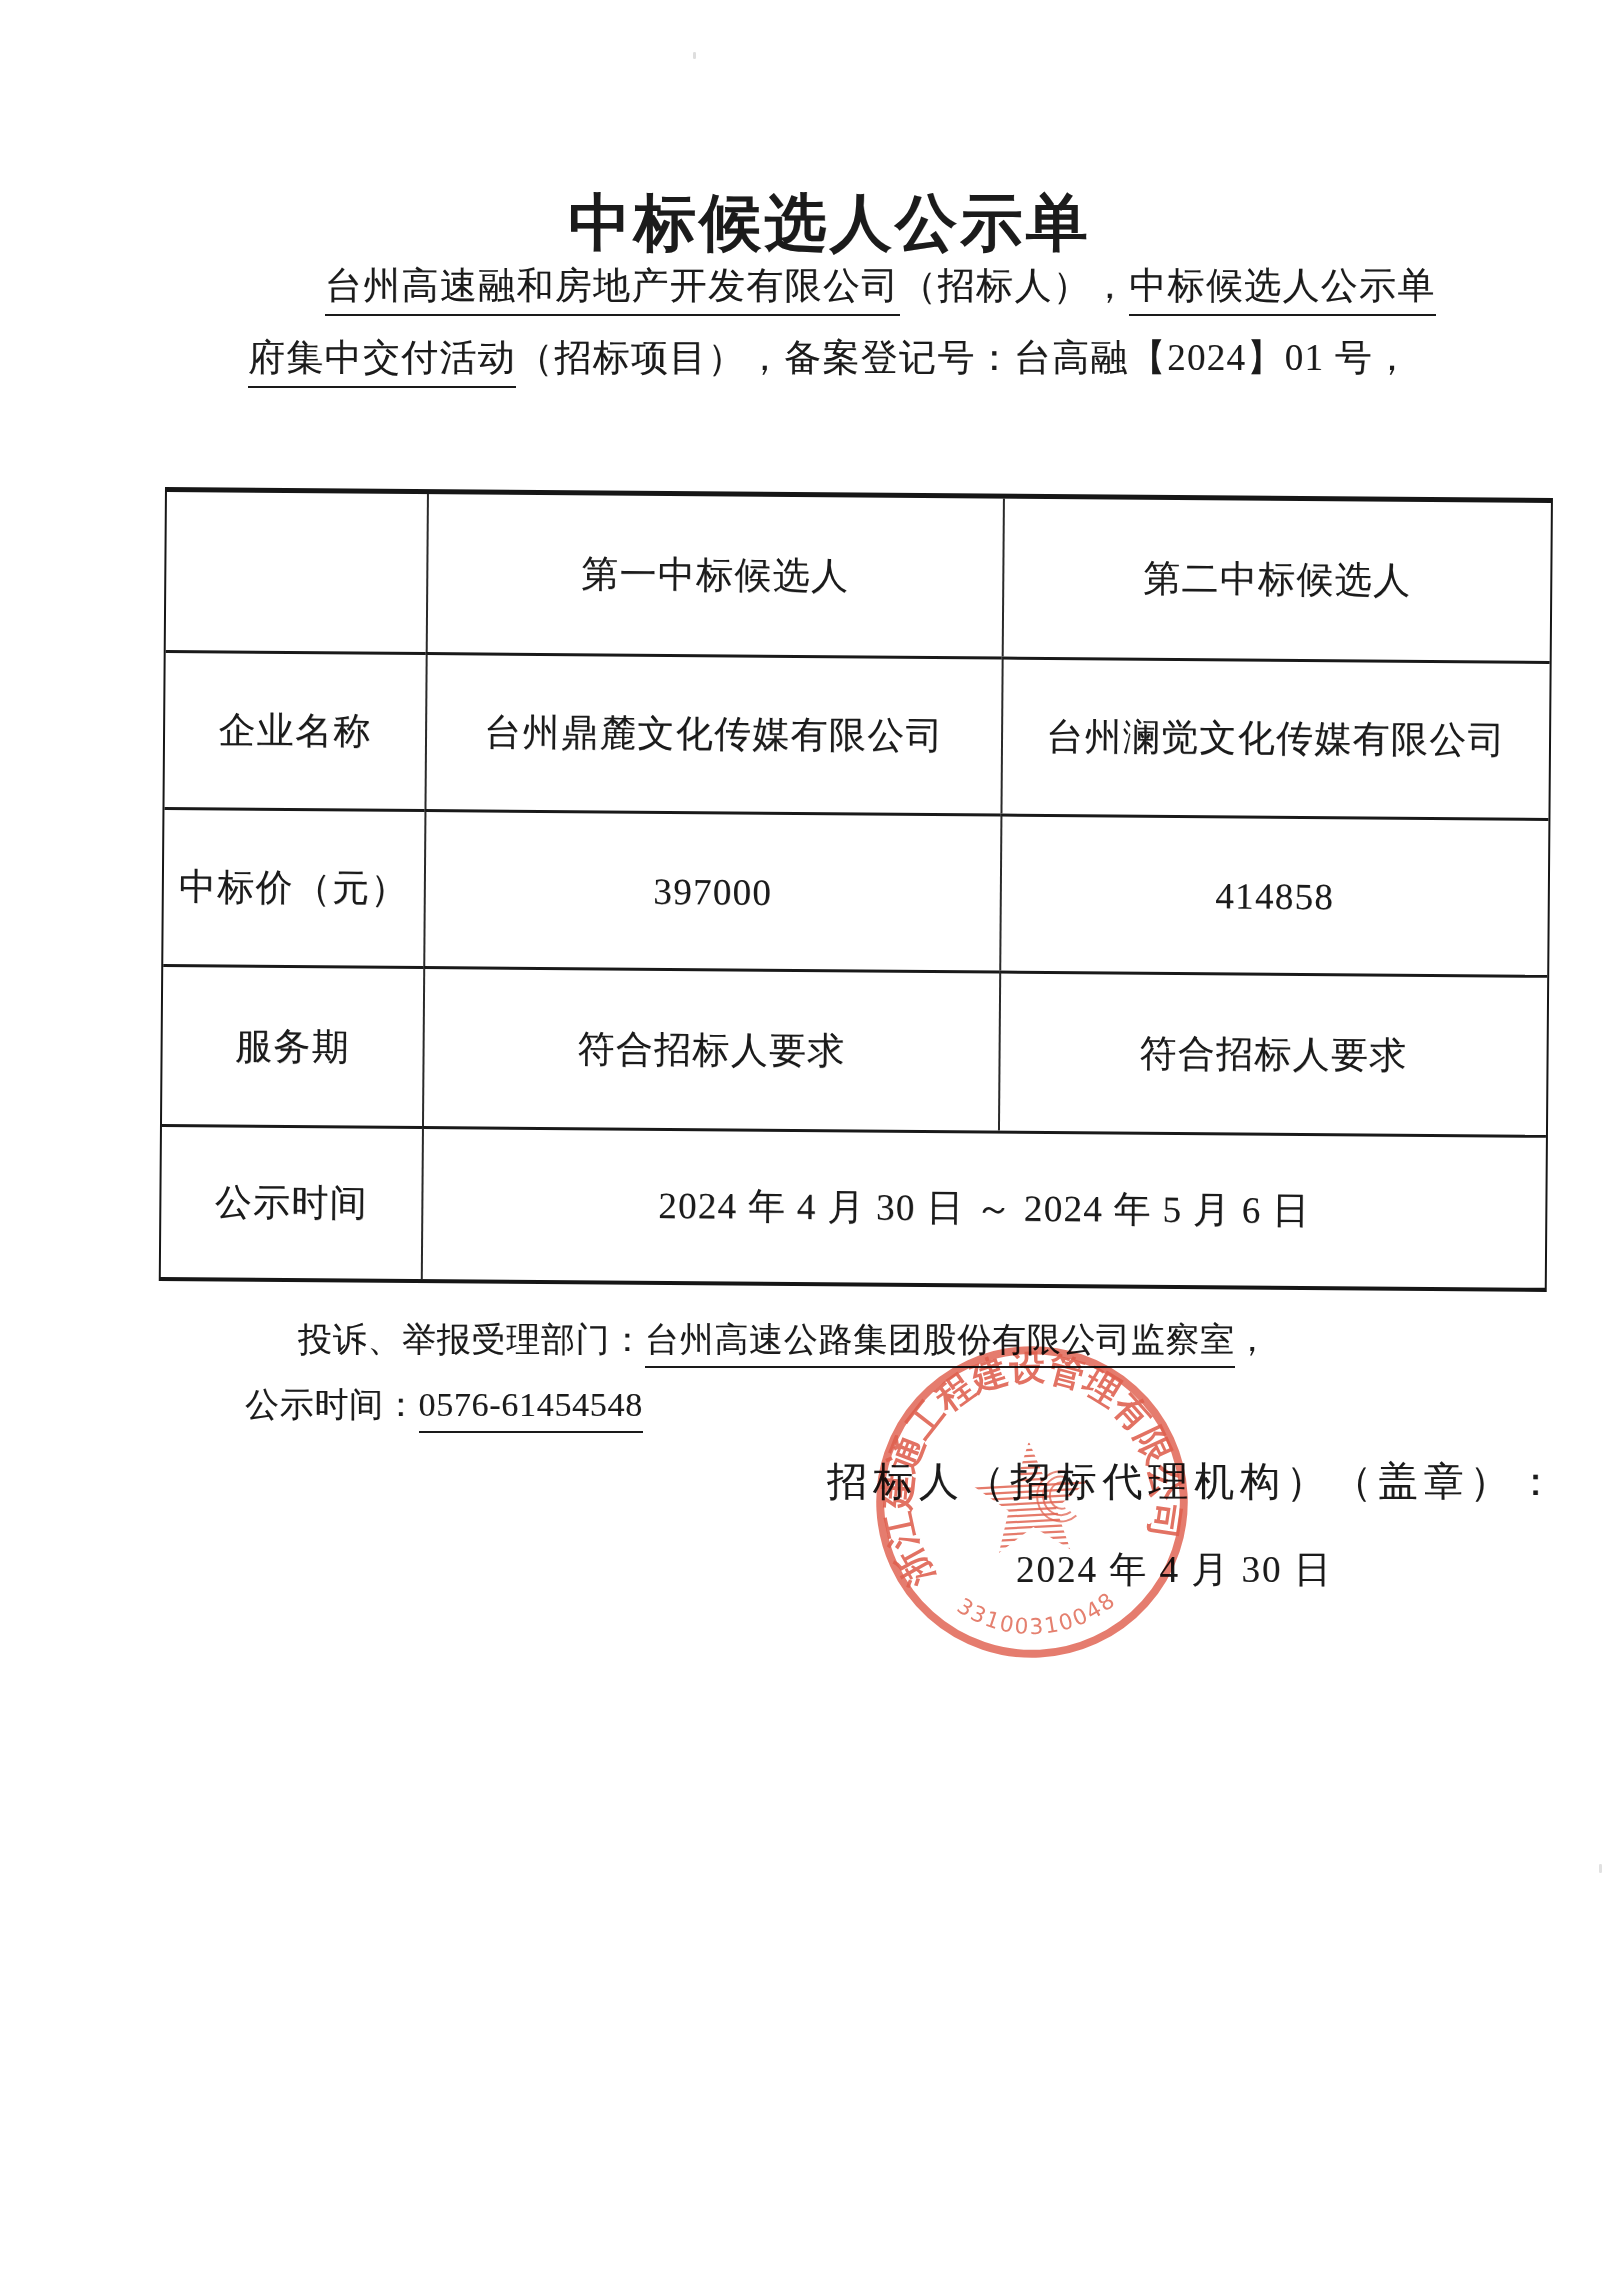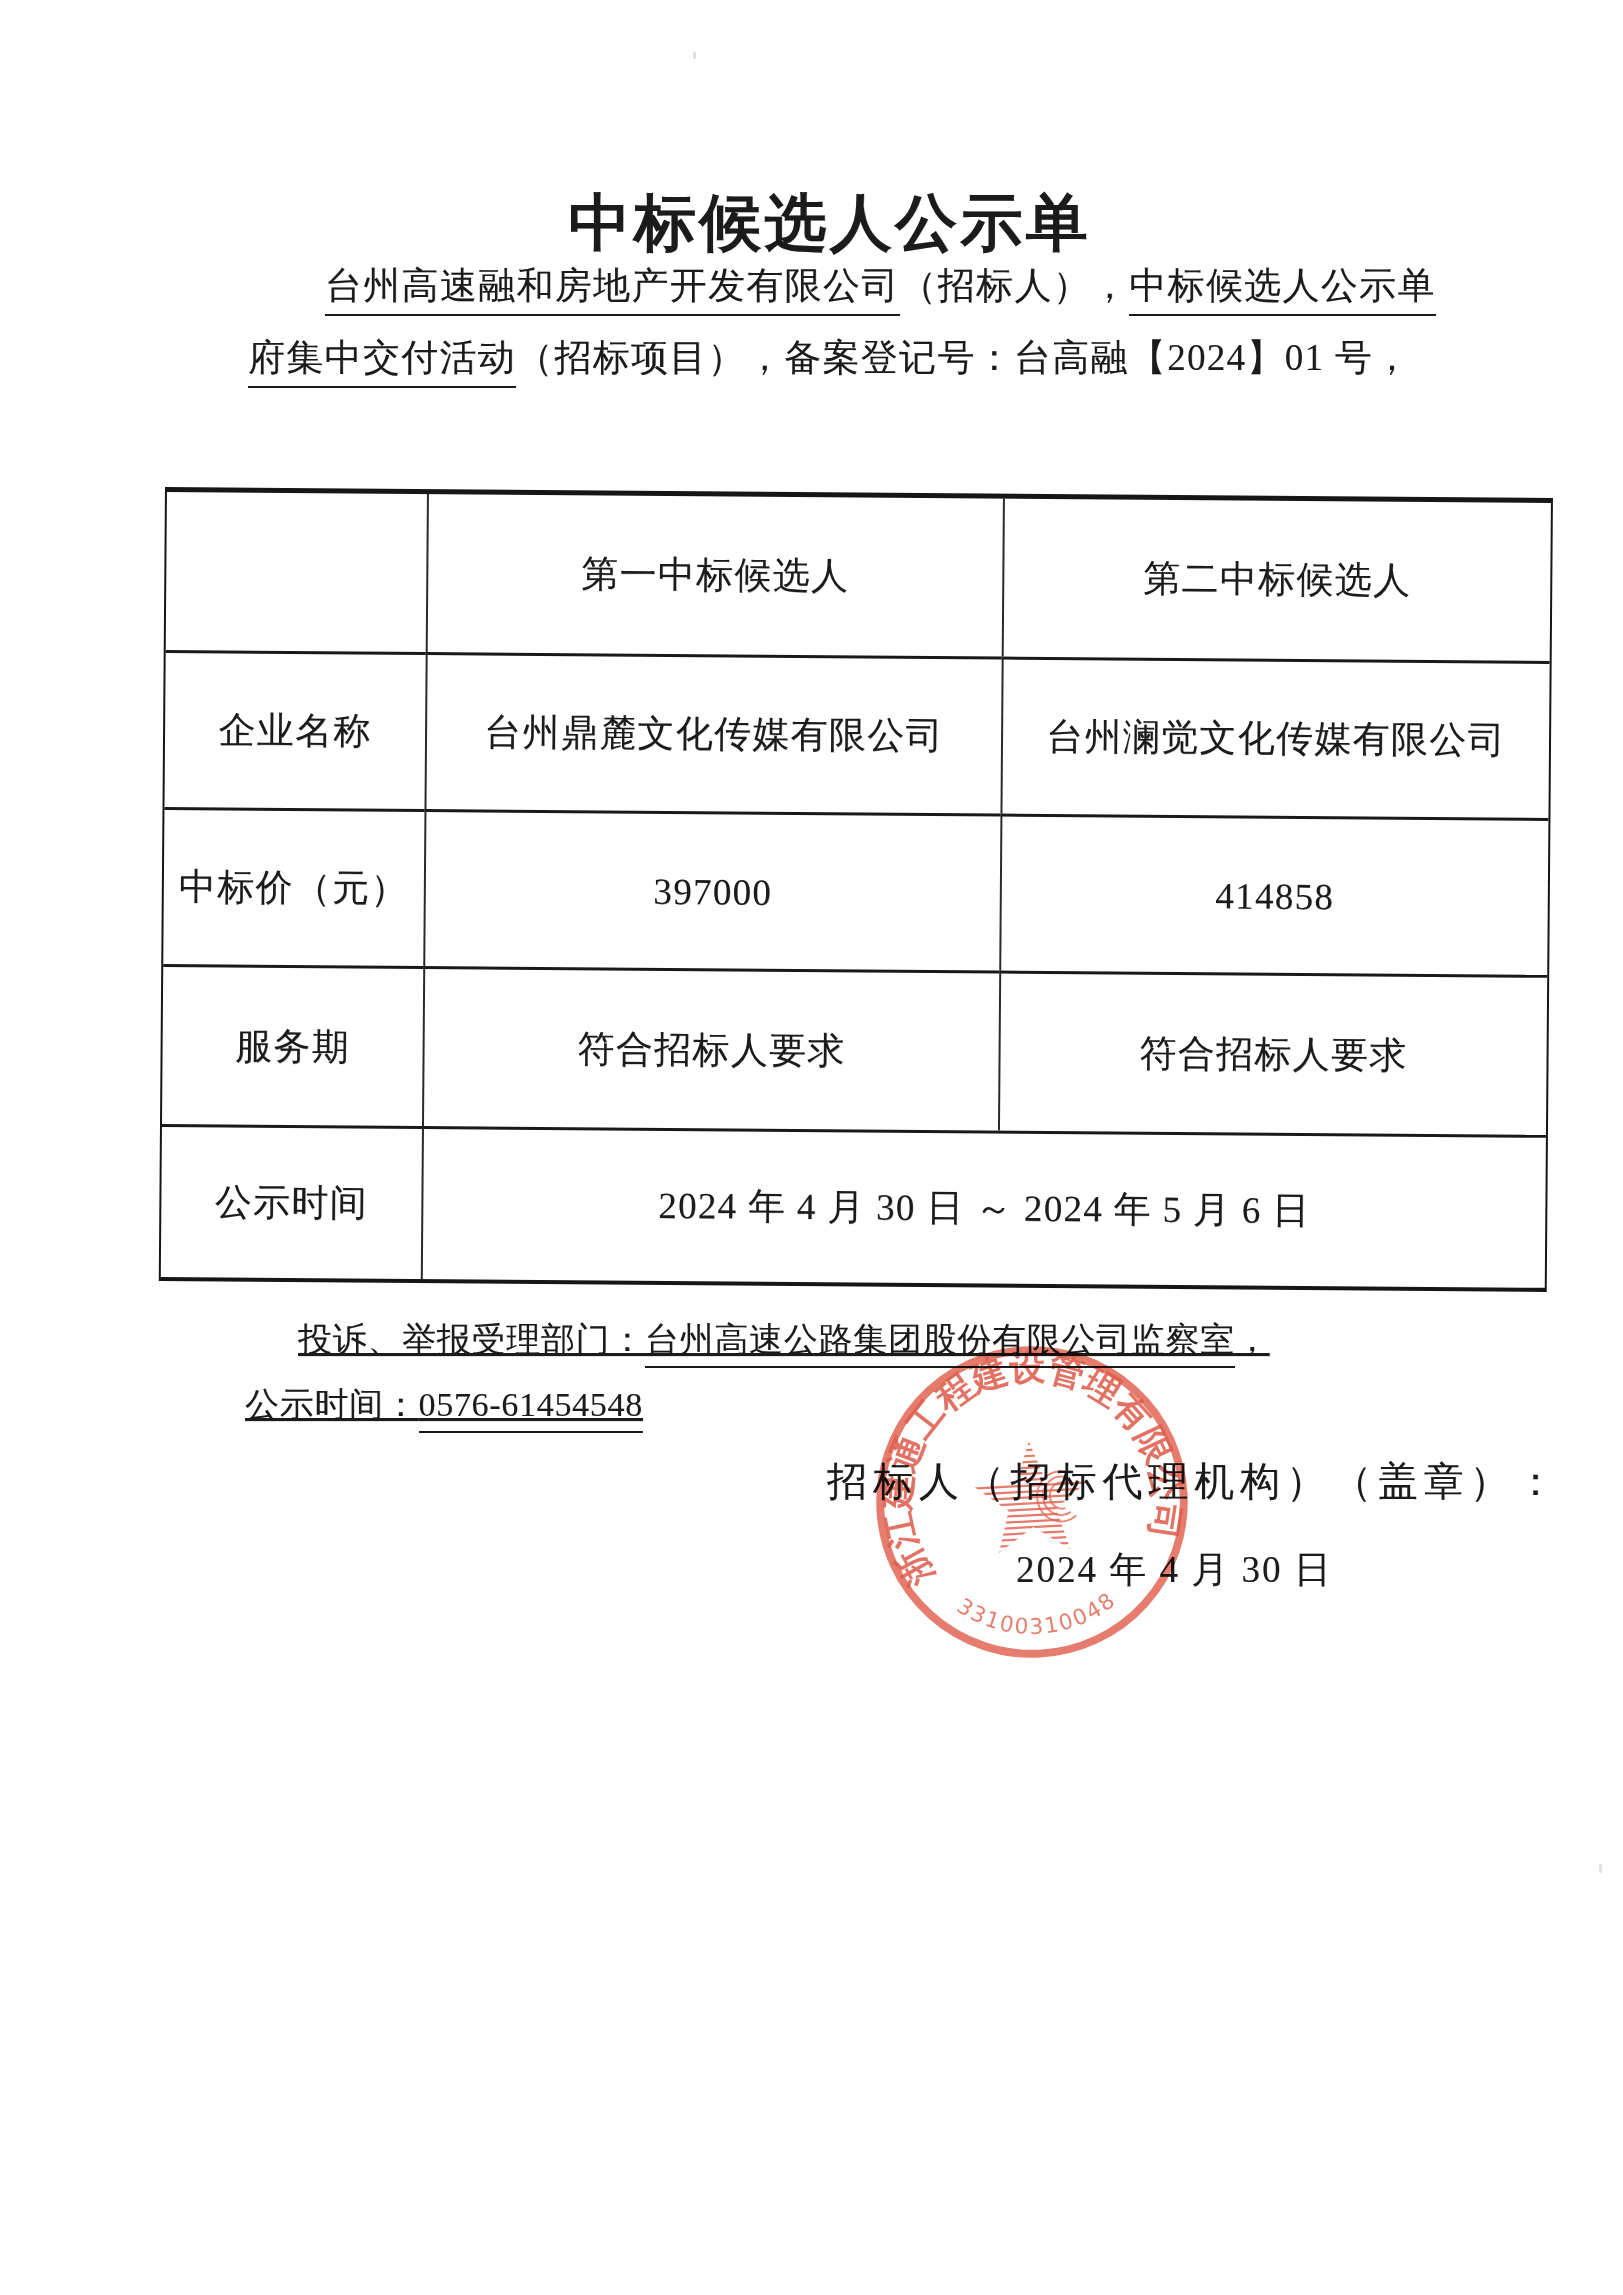--- a/index.html
+++ b/index.html
@@ -24,21 +24,21 @@
     transform:rotate(0.45deg);transform-origin:0 0;background:transparent;
   }
   .cell{
     display:flex;align-items:center;justify-content:center;
     font-size:37px;letter-spacing:1.3px;white-space:nowrap;
     text-shadow:0.4px 0.4px 0 rgba(40,40,40,.35);
   }
   .cell.sep-top{border-top:3.3px solid #191919;}
   .cell.sep-left{border-left:2px solid #2a2a2a;}
   .cell.merged{grid-column:2/4;}
-  .foot-line{font-size:34px;letter-spacing:0.7px;text-decoration:underline;}
+  .foot-line{font-size:34px;letter-spacing:0.7px;}
   .sign-line{font-size:40px;letter-spacing:5.9px;}
   .date-line{font-size:37px;letter-spacing:2px;}
   .stamp{
     position:absolute;left:867px;top:1337px;width:330px;height:330px;
     mix-blend-mode:multiply;opacity:.93;transform:rotate(-3deg);
   }
   .speck{position:absolute;background:#c3c3c3;border-radius:1.3px;}
 </style>
 </head>
 <body>

